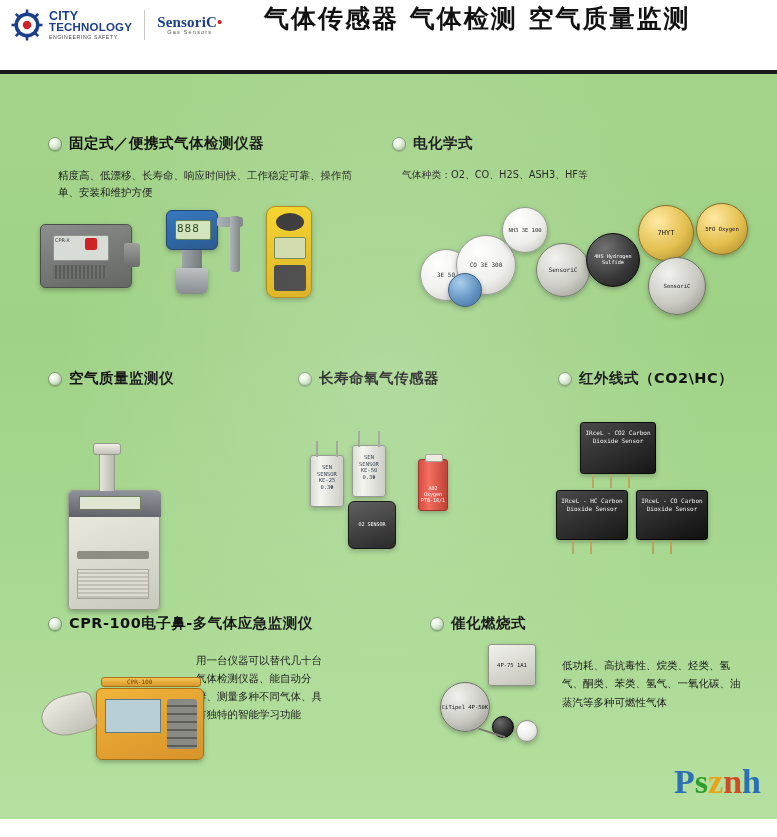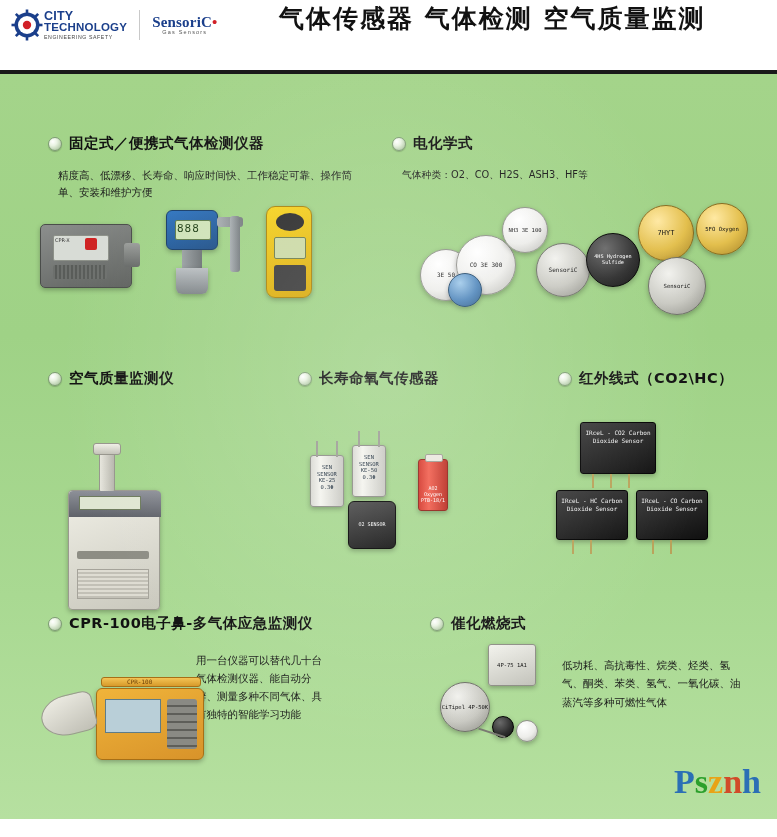--- a/index.html
+++ b/index.html
@@ -14,21 +14,21 @@
   
   .header {
     position: absolute; top: 0; left: 0; width: 777px; height: 72px;
     background: #ffffff;
   }
   .logo-block {
     position: absolute; left: 10px; top: 4px; width: 240px; height: 42px;
     display: flex; align-items: center; gap: 6px;
   }
   .logo-city {
-    display: flex; align-items: center; 
+    display: flex; align-items: center; gap: 5px;
   }
   .gearmark {
     width: 34px; height: 34px; position: relative;
   }
   .gearmark svg { display: block; }
   .city-text { line-height: 1.0; }
   .city-text .l1 {
     font-size: 12.5px; font-weight: bold; color: #1b3f8b; letter-spacing: .2px;
     font-family: "Liberation Sans", sans-serif;
   }
@@ -48,21 +48,21 @@
     font-size: 15px; font-weight: bold; color: #1b3f8b;
     font-family: "Liberation Serif", serif; letter-spacing: .2px;
   }
   .logo-sensoric .s1 .dot { color: #d12027; }
   .logo-sensoric .s2 {
     font-size: 5.5px; color: #555; letter-spacing: 1.2px; text-align: center;
     font-family: "Liberation Sans", sans-serif;
   }
 
   .header-title {
-    position: absolute; left: 279px; top: 2px;
+    position: absolute; left: 264px; top: 2px;
     font-size: 25px; font-weight: bold; color: #111;
     letter-spacing: 2px;
     font-family: "DejaVu Sans", sans-serif;
     white-space: nowrap;
   }
   .header-url {
     position: absolute; right: 22px; top: 32px;
     font-size: 24px; color: #1b3f8b; font-style: italic;
     font-family: "Liberation Serif", serif;
     letter-spacing: .4px;

